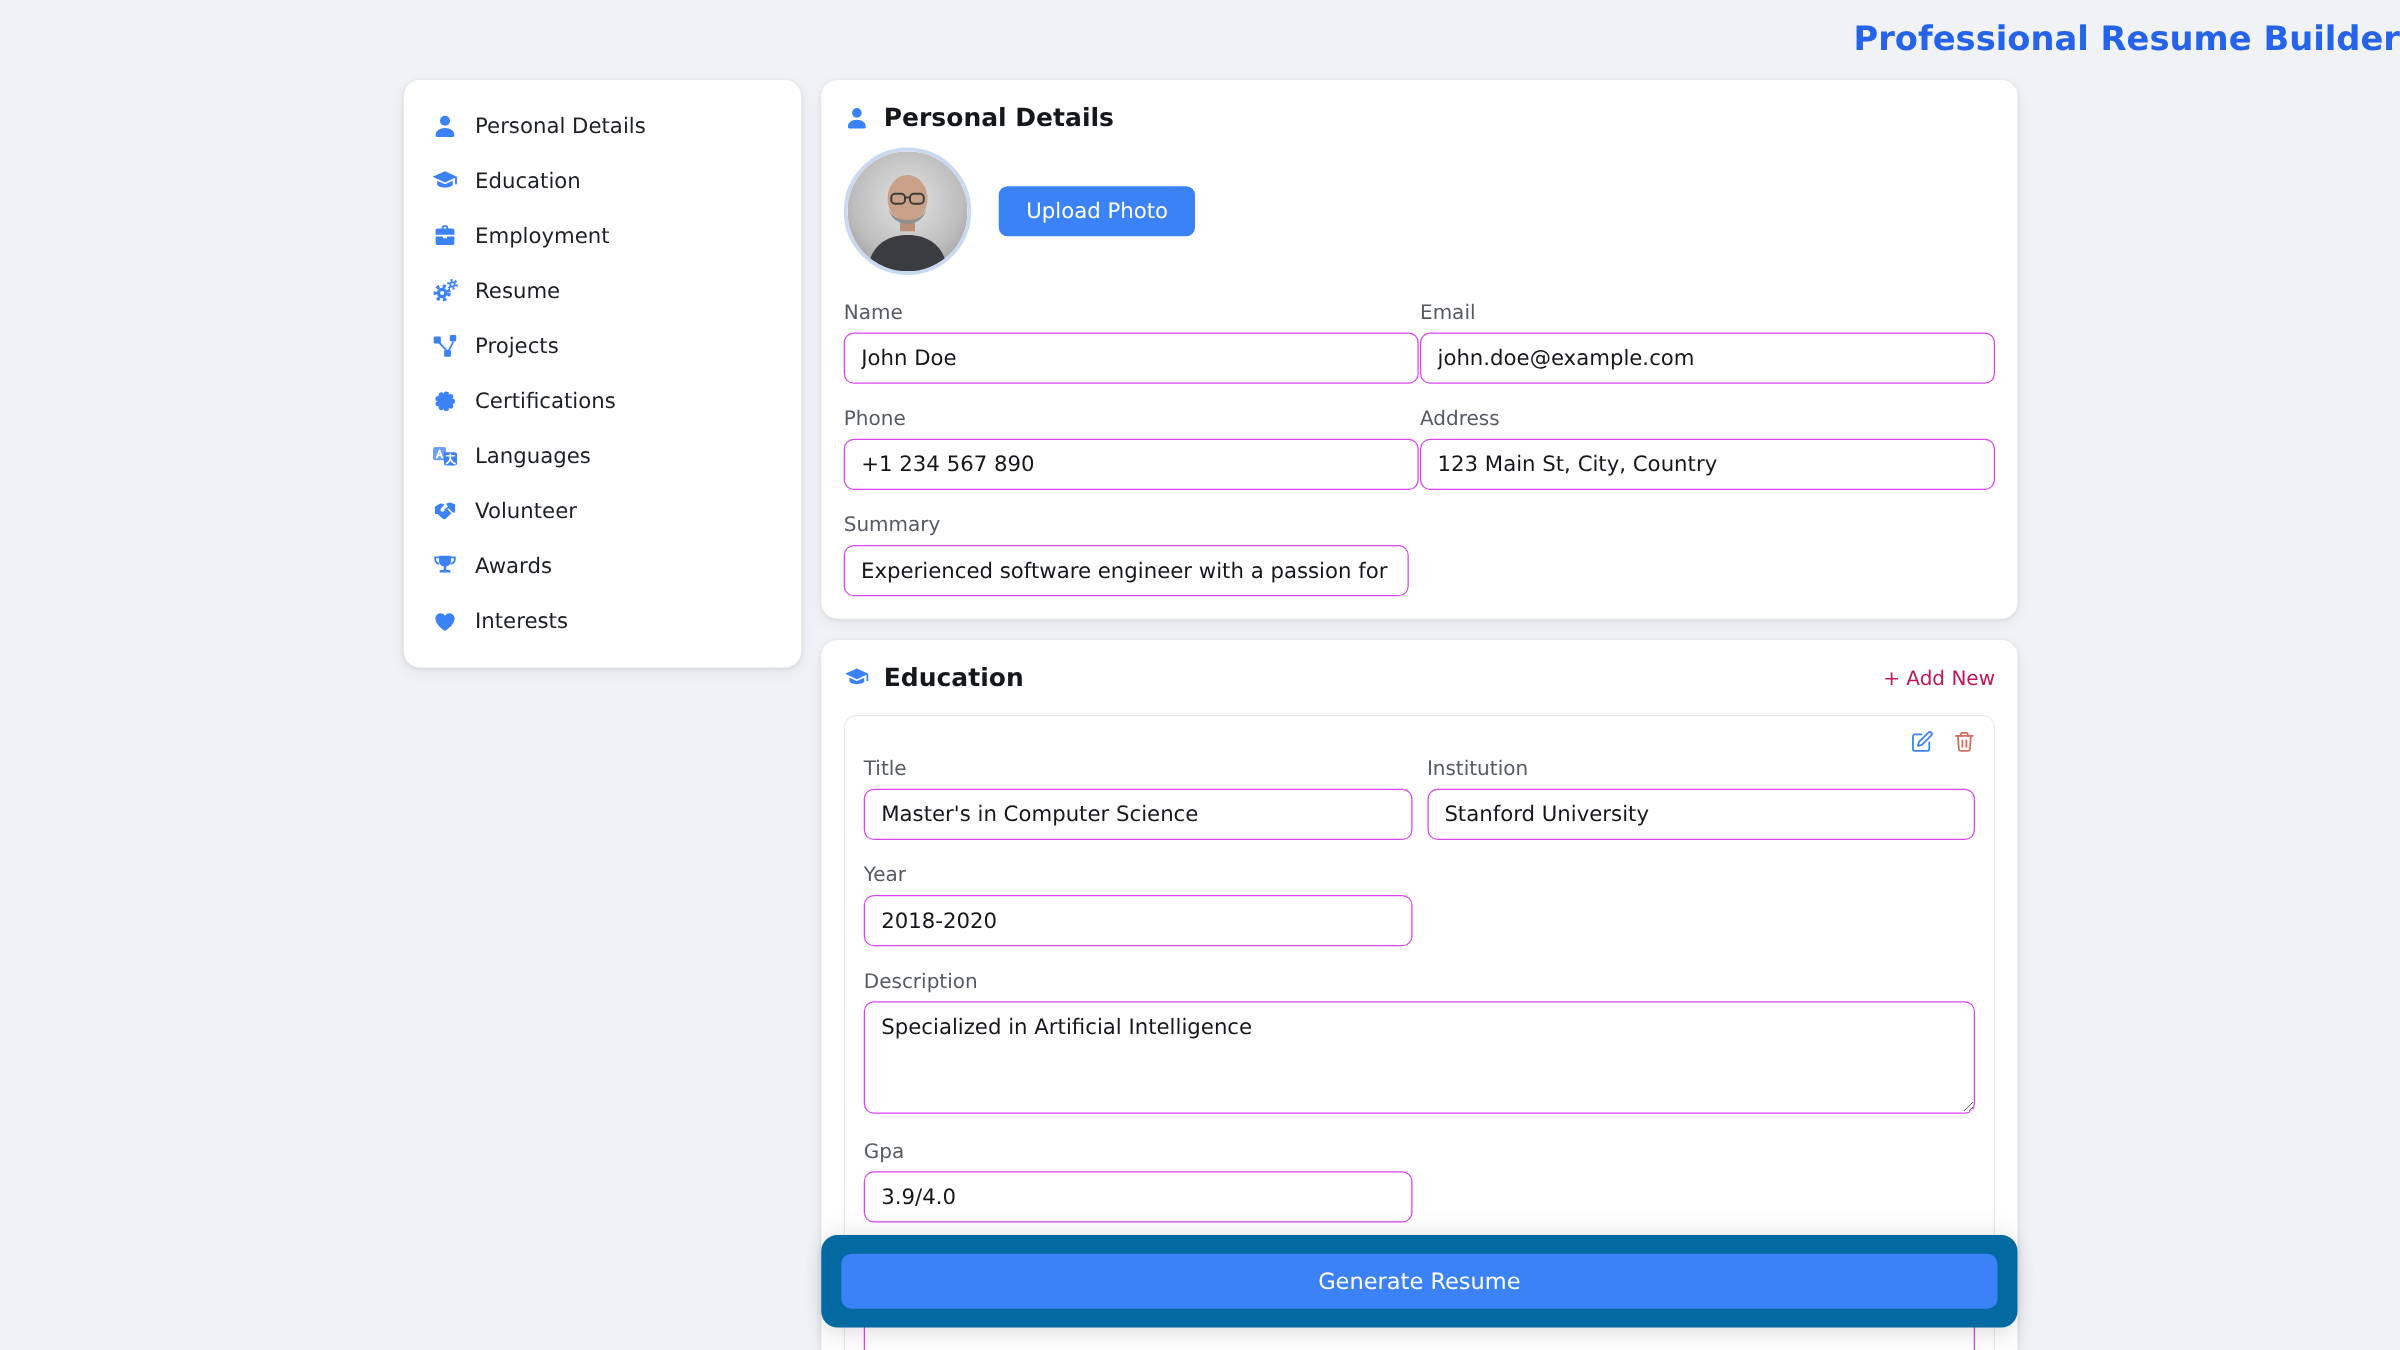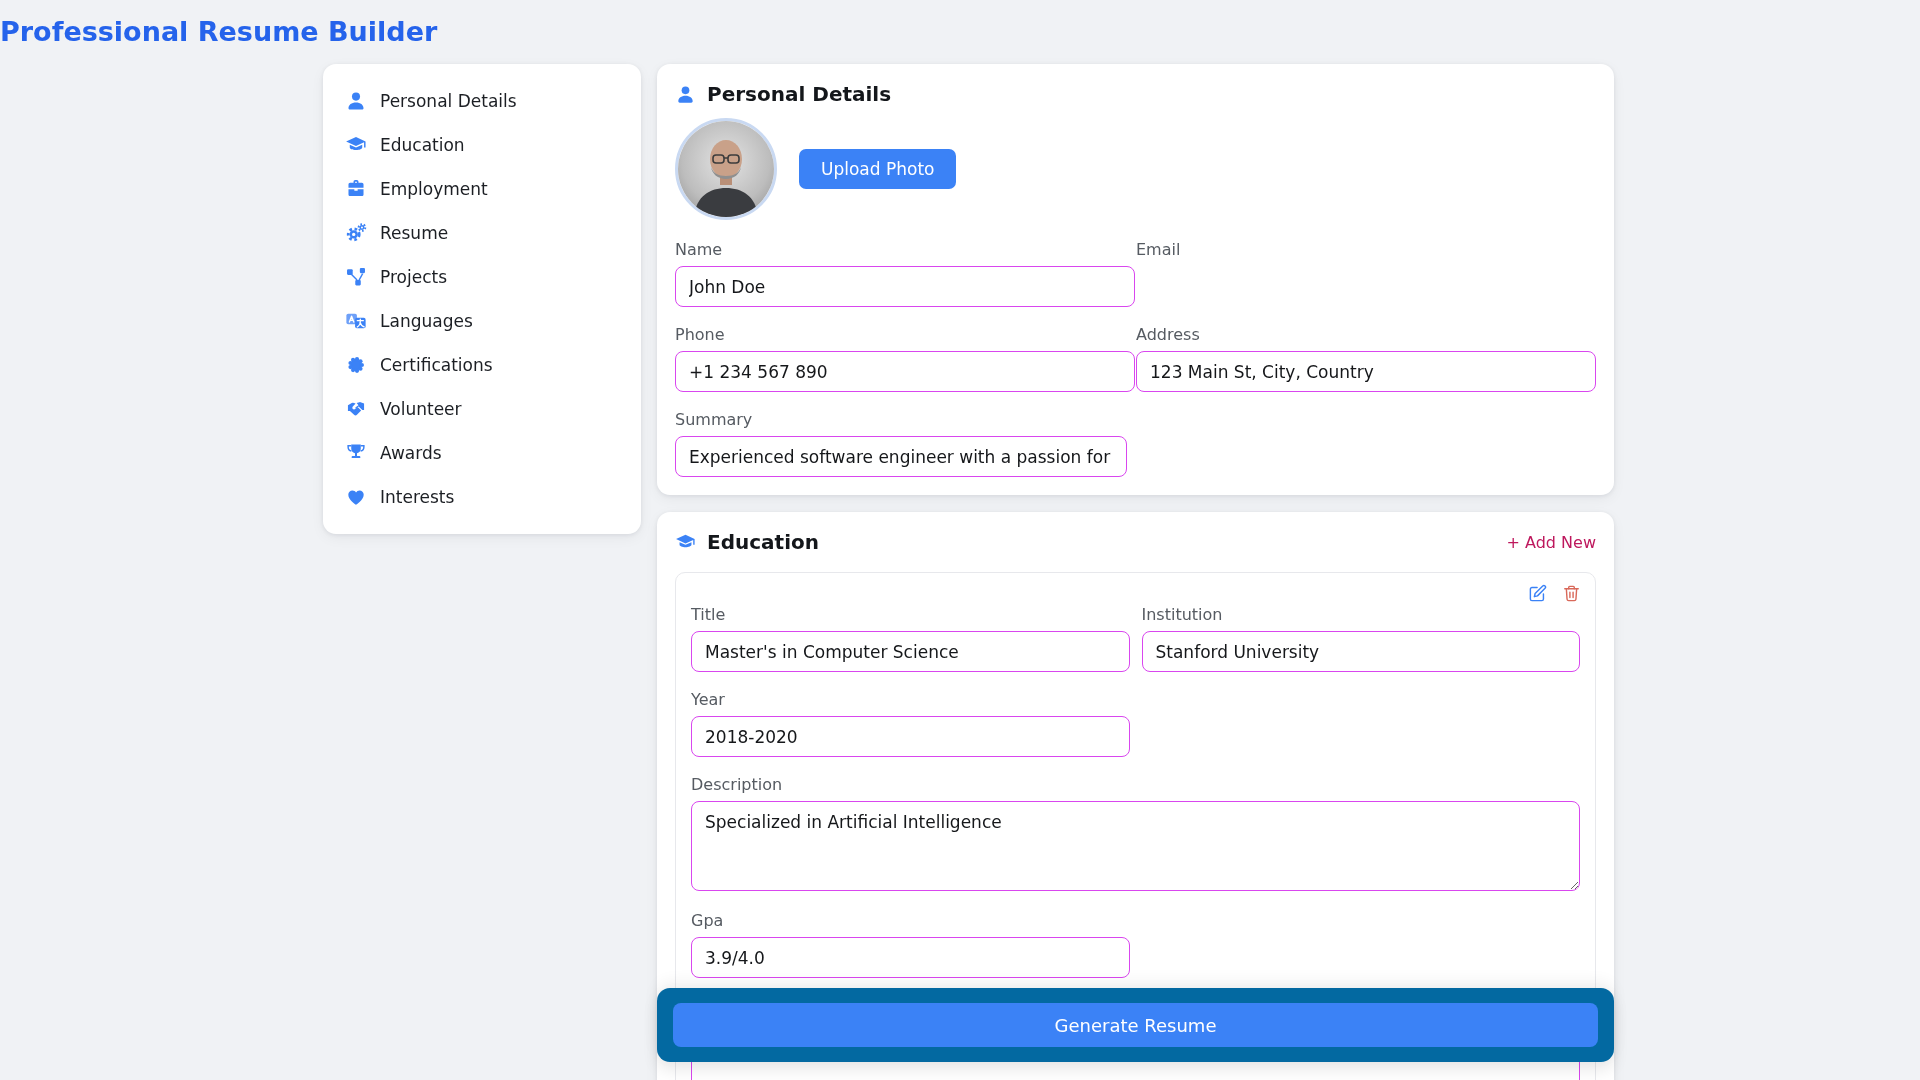--- a/index.html
+++ b/index.html
@@ -5,21 +5,21 @@
   * { box-sizing: border-box; margin: 0; padding: 0; }
   html, body { width: 1920px; height: 1080px; }
   body {
     font-family: "DejaVu Sans", "Liberation Sans", sans-serif;
     background: #f0f2f5;
     position: relative;
     overflow: hidden;
     color: #15171a;
   }
   .page-title {
-    text-align: left;
+    text-align: right;
     padding-top: 16px;
     font-size: 27px;
     font-weight: bold;
     color: #2563eb;
   }
   .card {
     background: #fff;
     border-radius: 13px;
     box-shadow: 0 1px 4px rgba(15,23,42,.08), 0 4px 14px rgba(15,23,42,.05);
   }
@@ -147,45 +147,45 @@
           <rect x="16.2" y="2.2" width="5.6" height="5.6" rx="1.2"></rect>
           <rect x="11.2" y="15.2" width="6" height="6" rx="1.2"></rect>
           <path d="M6.6 9.7l6 6.2 1.1-1.1-6-6.2z"></path>
           <path d="M18.6 7.8l-4 7.6 1.3.8 4-7.6z"></path>
         </svg>
     </span>
     <span>Projects</span>
   </div>
   <div class="side-item">
     <span class="ic">
-      <svg viewBox="0 0 24 24">
-        <rect x="1.5" y="4" width="11.5" height="11.5" rx="2" fill="#6ea0f8"></rect>
-        <path d="M4.8 13.2 7.2 6.8l2.4 6.4M5.6 11.2h3.2" stroke="#fff" stroke-width="1.5" fill="none" stroke-linecap="round" stroke-linejoin="round"></path>
-        <rect x="11" y="8.5" width="11.5" height="11.5" rx="2" fill="currentColor"></rect>
-        <path d="M16.7 10v1.6M13.4 11.6h6.6M16.7 11.6c.2 3-1.2 5.6-3.4 6.9M16.3 13.4c.8 2.6 2.6 4.4 4.6 5.1" stroke="#fff" stroke-width="1.4" fill="none" stroke-linecap="round"></path>
-      </svg>
-    </span>
-    <span>Languages</span>
-  </div>
-  <div class="side-item">
-    <span class="ic">
       <svg viewBox="0 0 24 24" fill="currentColor">
           <circle cx="12" cy="12" r="6.2"></circle>
           <circle cx="18.4" cy="12" r="2.3"></circle>
           <circle cx="16.9" cy="16.1" r="2.3"></circle>
           <circle cx="13.1" cy="18.3" r="2.3"></circle>
           <circle cx="8.8" cy="17.5" r="2.3"></circle>
           <circle cx="6" cy="14.2" r="2.3"></circle>
           <circle cx="6" cy="9.8" r="2.3"></circle>
           <circle cx="8.8" cy="6.5" r="2.3"></circle>
           <circle cx="13.1" cy="5.7" r="2.3"></circle>
           <circle cx="16.9" cy="7.9" r="2.3"></circle>
         </svg>
     </span>
     <span>Certifications</span>
+  </div>
+  <div class="side-item">
+    <span class="ic">
+      <svg viewBox="0 0 24 24">
+        <rect x="1.5" y="4" width="11.5" height="11.5" rx="2" fill="#6ea0f8"></rect>
+        <path d="M4.8 13.2 7.2 6.8l2.4 6.4M5.6 11.2h3.2" stroke="#fff" stroke-width="1.5" fill="none" stroke-linecap="round" stroke-linejoin="round"></path>
+        <rect x="11" y="8.5" width="11.5" height="11.5" rx="2" fill="currentColor"></rect>
+        <path d="M16.7 10v1.6M13.4 11.6h6.6M16.7 11.6c.2 3-1.2 5.6-3.4 6.9M16.3 13.4c.8 2.6 2.6 4.4 4.6 5.1" stroke="#fff" stroke-width="1.4" fill="none" stroke-linecap="round"></path>
+      </svg>
+    </span>
+    <span>Languages</span>
   </div>
   <div class="side-item">
     <span class="ic">
       <svg viewBox="0 0 24 24" fill="currentColor">
           <path d="M11.6 6.1 8.9 5.3a2 2 0 0 0-1.5.2L3.2 8v6.3h2.2l4.5 4.1c.9.8 2.3.8 3.1-.1l4.6-4.6-3.8-3.8-2.7 2.1c-.9.7-2.2.5-2.8-.4-.5-.8-.3-1.9.5-2.5l2.8-3z"></path>
           <path d="M12.7 5.5l3-1a2 2 0 0 1 1.3 0l3.8 1.4v7.2h-1.9l-4-3.8-2.6 2c-.3.2-.7.1-.9-.2-.2-.3-.1-.7.2-.9l3.1-2.4-2-2.3z"></path>
         </svg>
     </span>
     <span>Volunteer</span>
   </div>
@@ -245,20 +245,21 @@
     </div>
 
     <div class="form">
       <div class="grid2">
         <div class="field">
           <label>Name</label>
           <input class="tin" type="text" value="John Doe" style="">
         </div>
         <div class="field">
           <label>Email</label>
+          <input class="tin" type="text" value="john.doe@example.com" style="">
         </div>
       </div>
       <div class="grid2 row">
         <div class="field">
           <label>Phone</label>
           <input class="tin" type="text" value="+1 234 567 890" style="">
         </div>
         <div class="field">
           <label>Address</label>
           <input class="tin" type="text" value="123 Main St, City, Country" style="">

